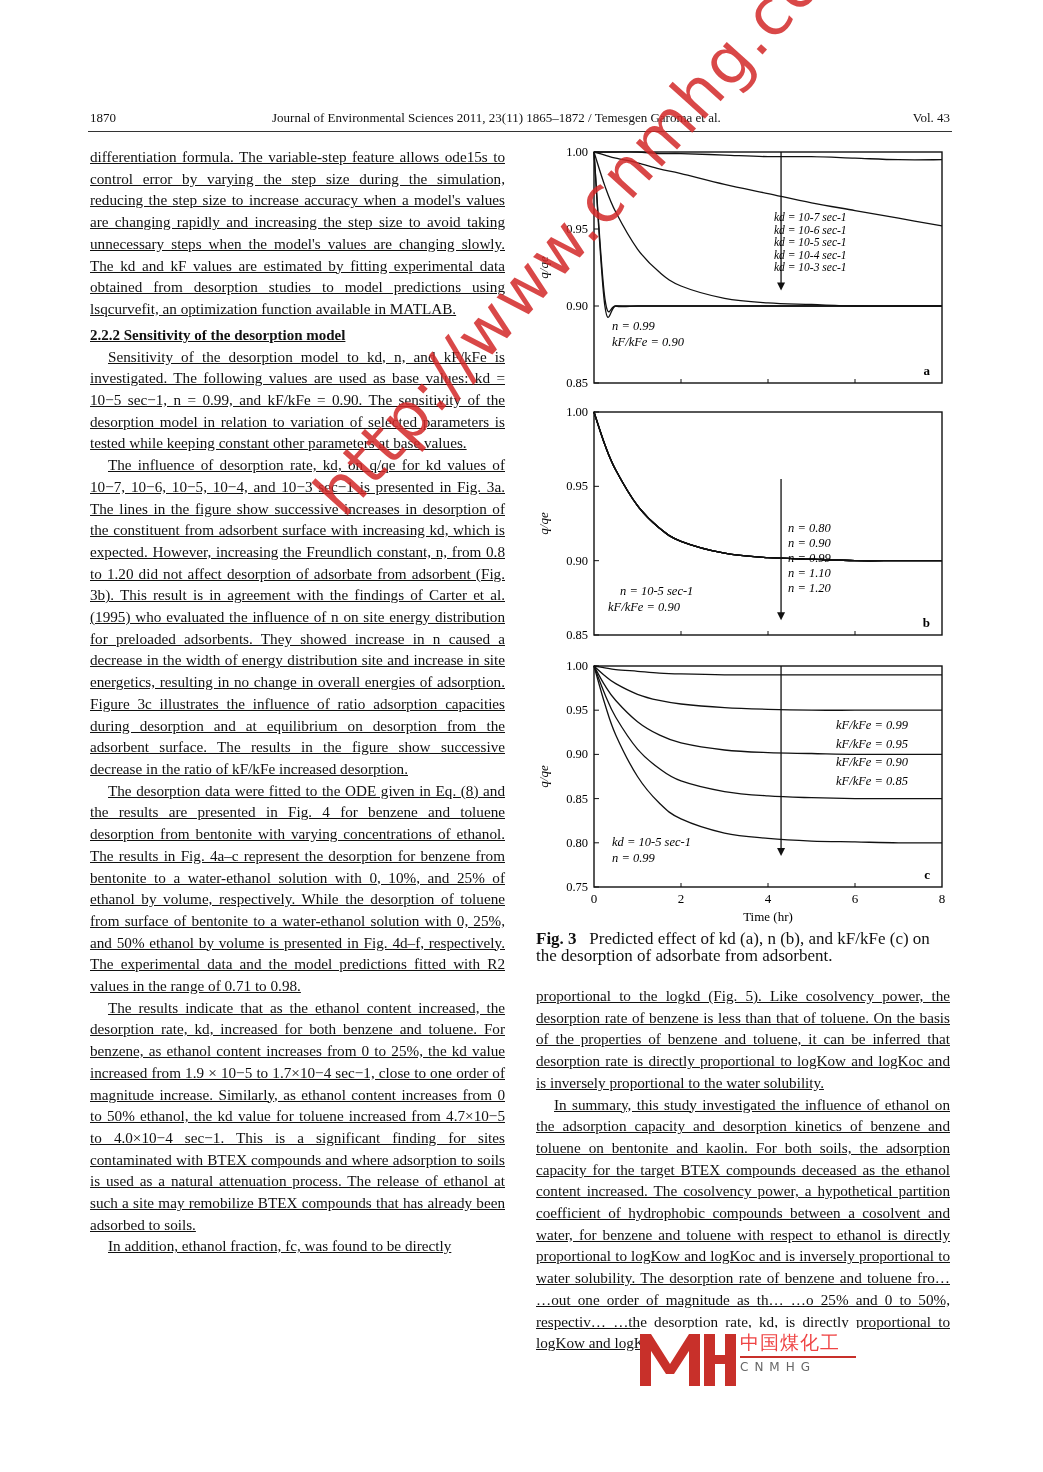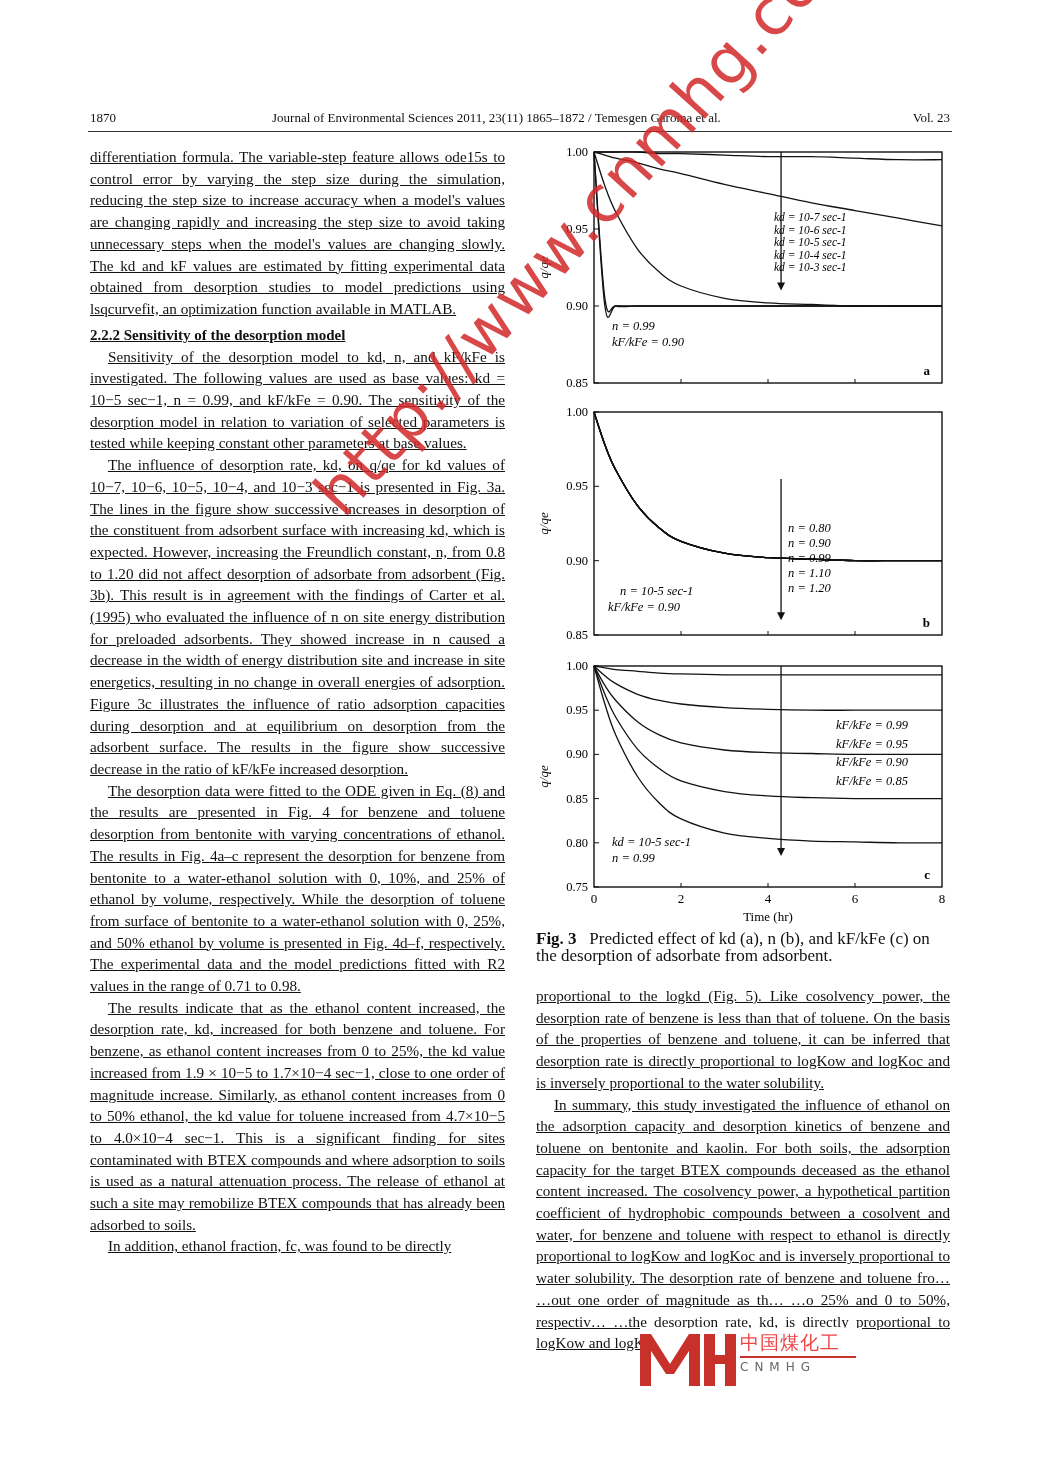--- a/index.html
+++ b/index.html
@@ -34,21 +34,21 @@
   .wm { position: absolute; left: 300px; top: 480px; font-size: 64px; color: rgba(210,40,40,0.85);
         font-family: "DejaVu Sans", sans-serif; transform: rotate(-48deg); transform-origin: left top;
         white-space: nowrap; pointer-events: none; letter-spacing: 2px; }
 </style>
 </head>
 <body>
 
 <div class="header">
   <span class="pg">1870</span>
   <span class="journal">Journal of Environmental Sciences 2011, 23(11) 1865–1872 / Temesgen Garoma  et al.</span>
-  <span class="vol">Vol. 23</span>
+  <span class="vol">Vol. 43</span>
 </div>
 <div class="header-rule"></div>
 
 <div class="col col-left">
   <p>differentiation formula. The variable-step feature allows ode15s to control error by varying the step size during the simulation, reducing the step size to increase accuracy when a model's values are changing rapidly and increasing the step size to avoid taking unnecessary steps when the model's values are changing slowly. The kd and kF values are estimated by fitting experimental data obtained from desorption studies to model predictions using lsqcurvefit, an optimization function available in MATLAB.</p>
   <h4>2.2.2 Sensitivity of the desorption model</h4>
   <p class="ind">Sensitivity of the desorption model to kd, n, and kF/kFe is investigated. The following values are used as base values: kd = 10−5 sec−1, n = 0.99, and kF/kFe = 0.90. The sensitivity of the desorption model in relation to variation of selected parameters is tested while keeping constant other parameters at base values.</p>
   <p class="ind">The influence of desorption rate, kd, on q/qe for kd values of 10−7, 10−6, 10−5, 10−4, and 10−3 sec−1 is presented in Fig. 3a. The lines in the figure show successive increases in desorption of the constituent from adsorbent surface with increasing kd, which is expected. However, increasing the Freundlich constant, n, from 0.8 to 1.20 did not affect desorption of adsorbate from adsorbent (Fig. 3b). This result is in agreement with the findings of Carter et al. (1995) who evaluated the influence of n on site energy distribution for preloaded adsorbents. They showed increase in n caused a decrease in the width of energy distribution site and increase in site energetics, resulting in no change in overall energies of adsorption. Figure 3c illustrates the influence of ratio adsorption capacities during desorption and at equilibrium on desorption from the adsorbent surface. The results in the figure show successive decrease in the ratio of kF/kFe increased desorption.</p>
   <p class="ind">The desorption data were fitted to the ODE given in Eq. (8) and the results are presented in Fig. 4 for benzene and toluene desorption from bentonite with varying concentrations of ethanol. The results in Fig. 4a–c represent the desorption for benzene from bentonite to a water-ethanol solution with 0, 10%, and 25% of ethanol by volume, respectively. While the desorption of toluene from surface of bentonite to a water-ethanol solution with 0, 25%, and 50% ethanol by volume is presented in Fig. 4d–f, respectively. The experimental data and the model predictions fitted with R2 values in the range of 0.71 to 0.98.</p>
   <p class="ind">The results indicate that as the ethanol content increased, the desorption rate, kd, increased for both benzene and toluene. For benzene, as ethanol content increases from 0 to 25%, the kd value increased from 1.9 × 10−5 to 1.7×10−4 sec−1, close to one order of magnitude increase. Similarly, as ethanol content increases from 0 to 50% ethanol, the kd value for toluene increased from 4.7×10−5 to 4.0×10−4 sec−1. This is a significant finding for sites contaminated with BTEX compounds and where adsorption to soils is used as a natural attenuation process. The release of ethanol at such a site may remobilize BTEX compounds that has already been adsorbed to soils.</p>

